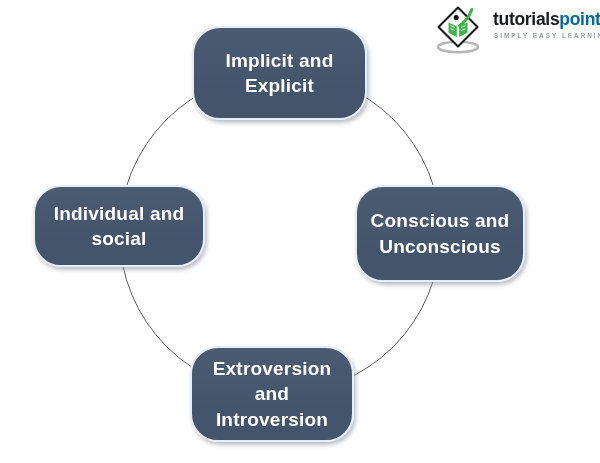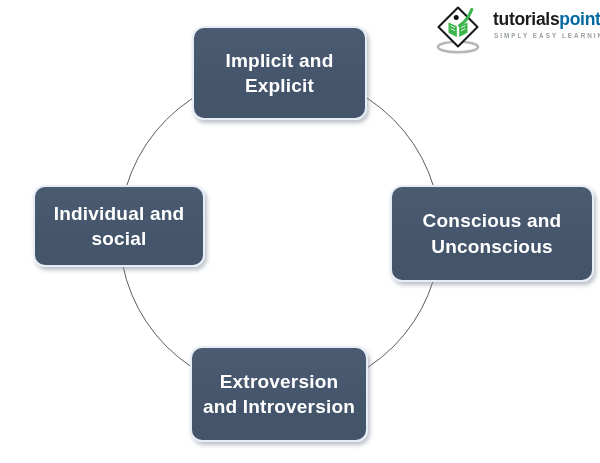--- a/index.html
+++ b/index.html
@@ -18,34 +18,34 @@
     border:1.4px solid #5c5c5c;
     border-radius:50%;
     box-sizing:border-box;
   }
   
   .node{
     position:absolute;
     box-sizing:border-box;
     background:linear-gradient(180deg,#4b5b71 0%,#44546a 70%);
     border:2px solid #e6edf6;
-    border-radius:12px;
+    border-radius:28px;
     box-shadow:2px 3px 4px rgba(130,140,155,0.55);
     color:#ffffff;
     font-weight:bold;
     font-size:19px;
     line-height:1.32;
     letter-spacing:0.2px;
     display:flex;align-items:center;justify-content:center;
     text-align:center;
     padding:4px 8px;
   }
   .node-top{left:192px;top:26px;width:175px;height:94px;}
-  .node-right{left:355px;top:185px;width:204px;height:97px;margin-left:35px;}
-  .node-bottom{left:190px;top:346px;width:178px;height:96px;}
+  .node-right{left:355px;top:185px;width:170px;height:97px;}
+  .node-bottom{left:190px;top:346px;width:164px;height:96px;}
   .node-left{left:33px;top:185px;width:172px;height:82px;}
 
   
   .logo{
     position:absolute;
     left:428px;top:0;
     display:flex;
     align-items:flex-start;
   }
   .logo-icon{display:block;}

